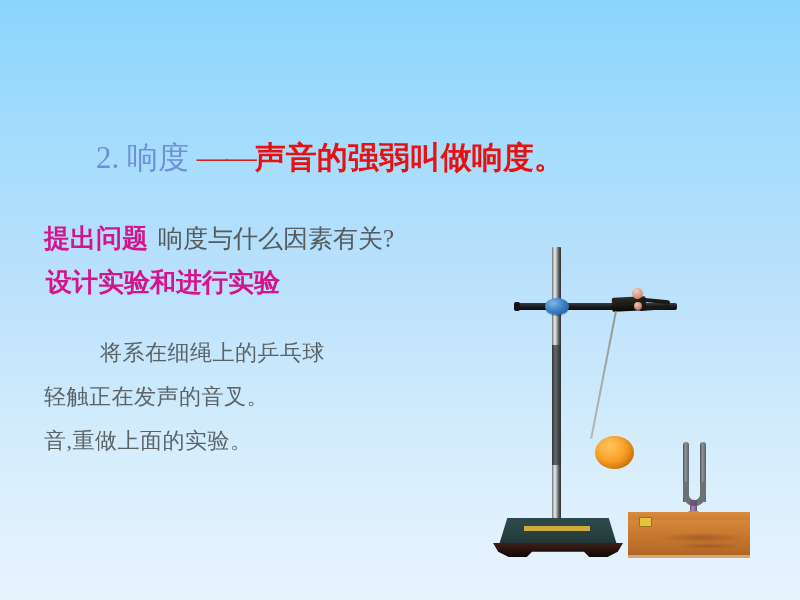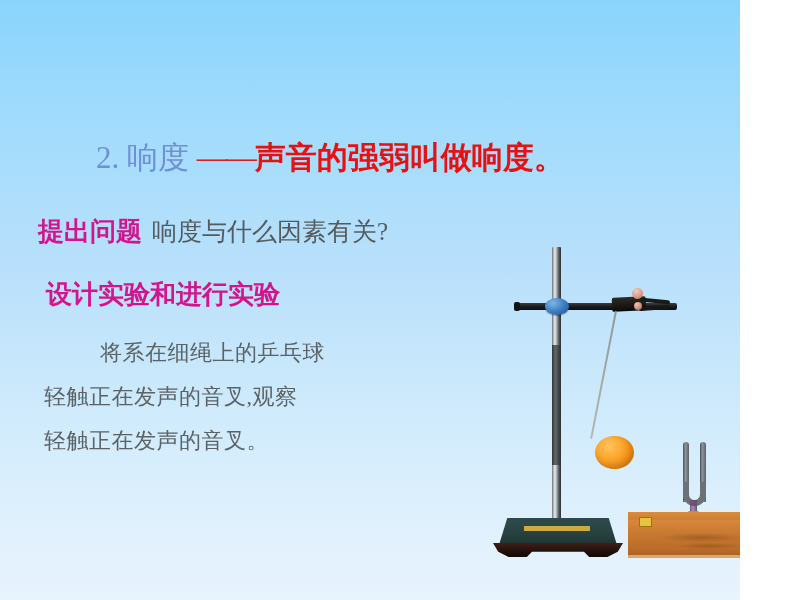--- a/index.html
+++ b/index.html
@@ -8,21 +8,21 @@
   }
   body {
     width: 800px;
     height: 600px;
     overflow: hidden;
     font-family: "Liberation Serif", "DejaVu Serif", serif;
     background: #ffffff;
   }
   #slide {
     position: relative;
-    width: 740px;
+    width: 800px;
     height: 600px;
     background: linear-gradient(to bottom, #8ad4fc 0%, #9fdbfd 18%, #b9e0fb 45%, #d2ecfc 72%, #e2f1fd 90%, #e7f3fd 100%);
     overflow: hidden;
   }
 
   
   #title-line {
     position: absolute;
     left: 96px;
     top: 139px;
@@ -43,43 +43,43 @@
   }
   .title-red {
     color: #e81010;
     font-size: 31px;
     font-weight: bold;
   }
 
   
   #question-row {
     position: absolute;
-    left: 38px;
+    left: 44px;
     top: 219px;
     white-space: nowrap;
-    line-height: 26px;
+    line-height: 40px;
   }
   .label-magenta {
     color: #d4148c;
     font-size: 26px;
     font-weight: bold;
     font-family: "Liberation Serif", "DejaVu Serif", serif;
   }
   .question-text {
     color: #535b5e;
     font-size: 25px;
     font-family: "Liberation Serif", "DejaVu Serif", serif;
     margin-left: 10px;
   }
 
   
   #design-heading {
     position: absolute;
     left: 46px;
-    top: 278px;
+    top: 266px;
     white-space: nowrap;
     line-height: 34px;
   }
 
   
   #body-block {
     position: absolute;
     left: 44px;
     top: 331px;
     width: 430px;
@@ -373,22 +373,22 @@
   <div id="question-row">
     <span class="label-magenta">提出问题</span><span class="question-text">响度与什么因素有关?</span>
   </div>
 
   <div id="design-heading">
     <span class="label-magenta">设计实验和进行实验</span>
   </div>
 
   <div id="body-block">
     <div class="para"><span class="indent"></span><span>将系在细绳上的乒乓球</span></div>
-    <div class="para"><span>轻触正在发声的音叉,观察</span></div>
     <div class="para"><span>轻触正在发声的音叉。</span></div>
+    <div class="para"><span>音,重做上面的实验。</span></div>
   </div>
 
   <div>
     <div class="rod"></div>
     <div class="rod-shadow"></div>
 
     <div class="crossrod"></div>
     <div class="crossrod-cap"></div>
     <div class="knob"></div>
 

